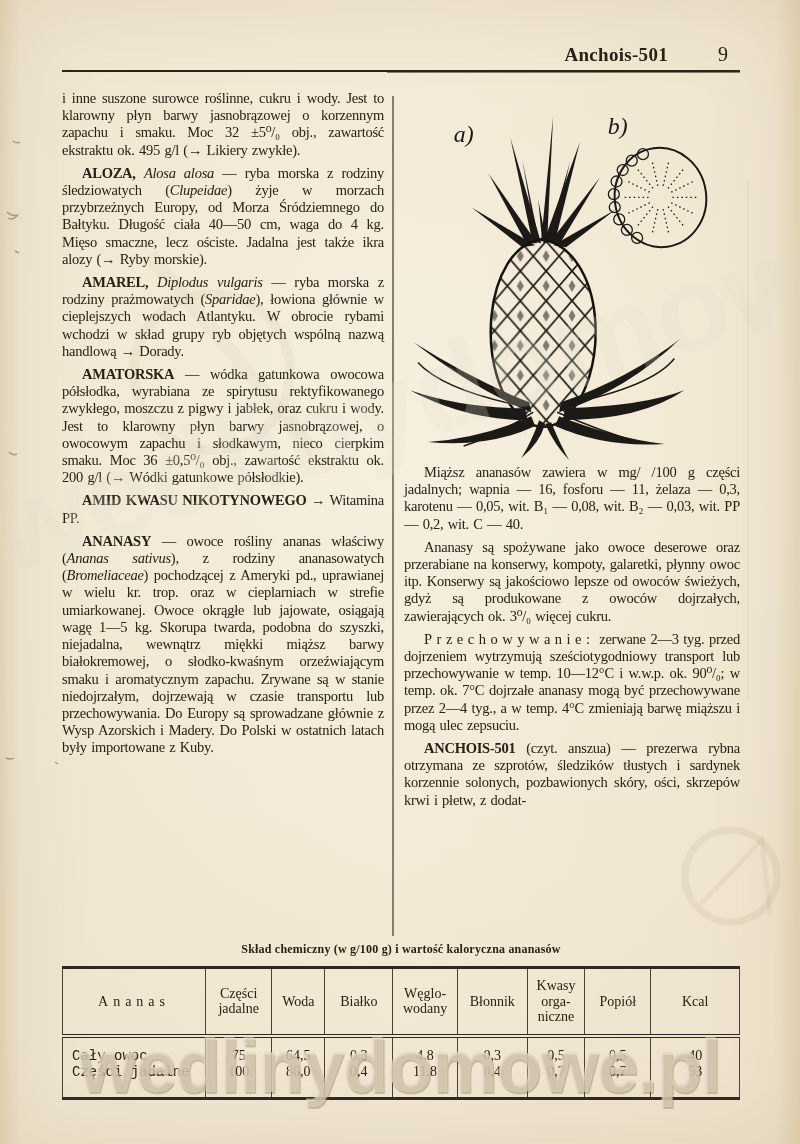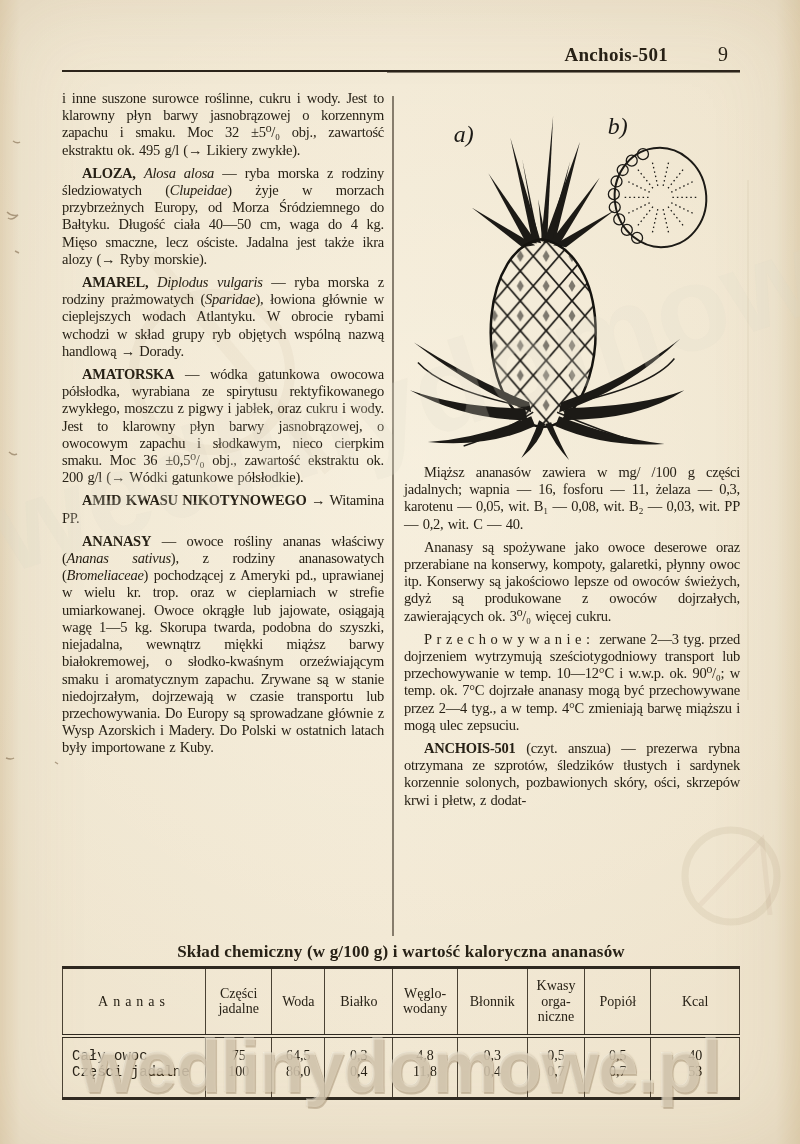--- a/index.html
+++ b/index.html
@@ -30,21 +30,21 @@
   .seg-b{font-weight:bold;}
   .seg-i{font-style:italic;}
   .seg-sp{letter-spacing:4.5px;}
 
   
   .figure-box{width:336px;}
   .figure-box svg{display:block;}
   .figure-caption{font-size:13.5px;line-height:16.5px;text-align:center;max-width:302px;margin:2px auto 12px auto;}
 
   
-  .table-title{position:absolute;top:942px;left:62px;width:678px;text-align:center;font-size:17px;font-weight:bold;letter-spacing:.2px;}
+  .table-title{position:absolute;top:942px;left:62px;width:678px;text-align:center;font-size:12px;font-weight:bold;letter-spacing:.2px;}
   .table-wrap{position:absolute;top:966px;left:62px;width:678px;}
   table.nutri{width:100%;border-collapse:collapse;table-layout:fixed;
     border-top:3px solid #2e2820;border-bottom:3px solid #2e2820;
     border-left:1.5px solid #4a4234;border-right:1.5px solid #4a4234;}
   table.nutri th{font-weight:normal;font-size:14px;line-height:15.5px;text-align:center;vertical-align:middle;
     padding:9px 2px;white-space:pre-line;border-right:1.4px solid #4a4234;border-bottom:4px double #2e2820;}
   table.nutri th:last-child,table.nutri td:last-child{border-right:none;}
   table.nutri th.spread{letter-spacing:5px;}
   table.nutri td{font-size:14px;line-height:16px;text-align:center;padding:0 2px;border-right:1.4px solid #4a4234;vertical-align:top;}
   table.nutri tbody tr:first-child td{padding-top:10px;}

